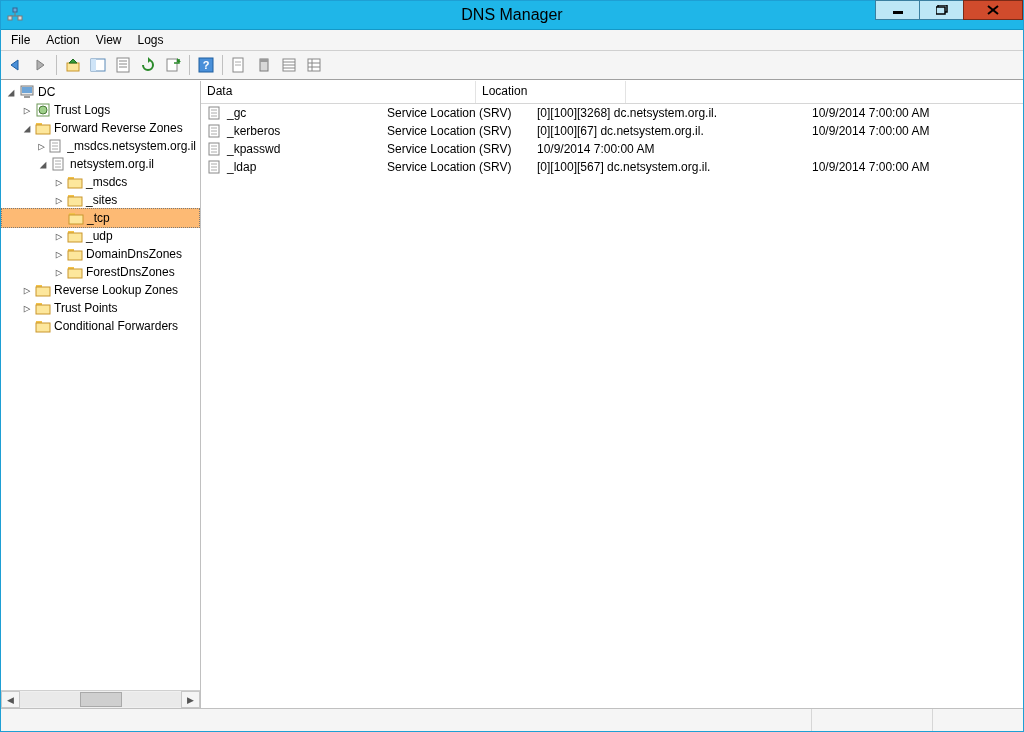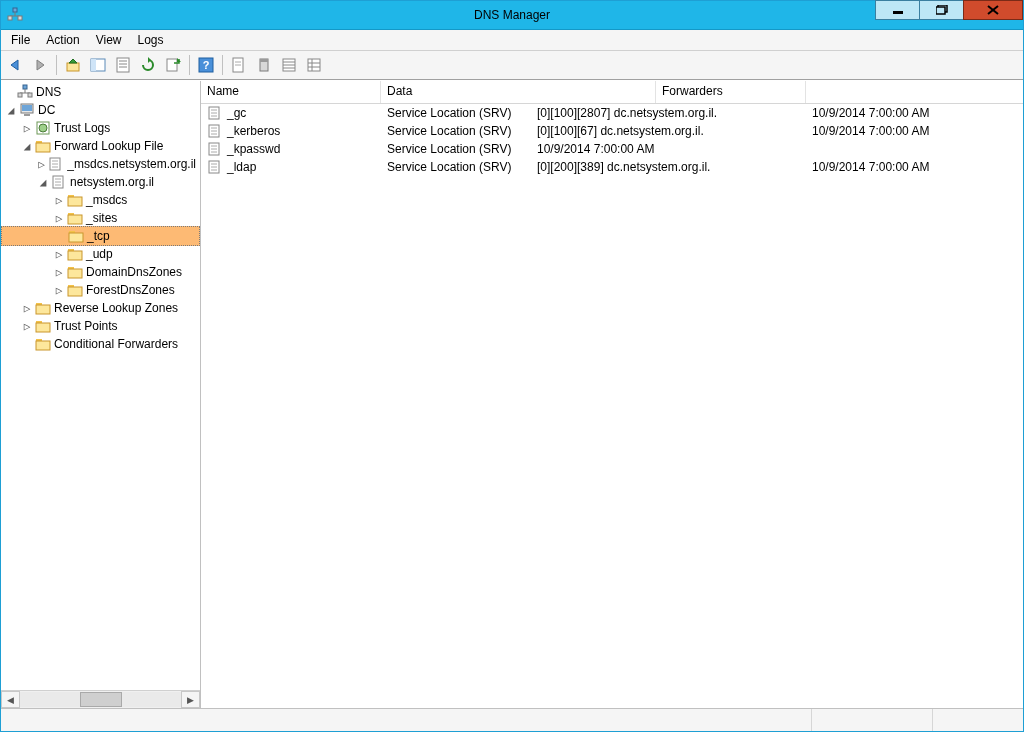--- a/index.html
+++ b/index.html
@@ -1,20 +1,20 @@
 <!DOCTYPE html>
 <html><head>
 <meta charset="utf-8">
 <style>
   html,body{margin:0;padding:0;font-family:"Segoe UI",Tahoma,sans-serif;font-size:12px;color:#000;background:#fff;height:100%;overflow:hidden}
   .window{width:1024px;height:732px;border:1px solid #1e9fd4;box-sizing:border-box;display:flex;flex-direction:column;background:#fff}
   
   .titlebar{height:28px;background:#1fb6e8;display:flex;align-items:center;position:relative;border-bottom:1px solid #1498c7}
   .titlebar .app-icon{width:16px;height:16px;margin-left:6px;display:inline-block}
-  .titlebar .title{position:absolute;left:0;right:0;text-align:center;font-size:12px;color:#000;pointer-events:none}
+  .titlebar .title{position:absolute;left:0;right:0;text-align:center;font-size:16px;color:#000;pointer-events:none}
   .titlebar .controls{margin-left:auto;display:flex;height:100%}
   .titlebar .ctl{width:44px;height:20px;border:1px solid #3a7fa0;margin-top:-1px;display:flex;align-items:center;justify-content:center;background:#bde7f6;box-sizing:border-box}
   .titlebar .ctl.min{border-right:none}
   .titlebar .ctl.max{border-right:none}
   .titlebar .ctl.close{background:#d04b2c;border-color:#7a2a17;width:60px}
   .titlebar .ctl svg{display:block}
   
   .menubar{height:20px;background:#f5f5f5;border-bottom:1px solid #d0d0d0;display:flex;align-items:center;padding:0 2px}
   .menubar .menu-item{padding:16px 8px;cursor:default}
   
@@ -177,33 +177,20 @@
           <line x1="2" y1="10" x2="14" y2="10" stroke="#888"></line>
         </svg>
       </div>
   </div>
 
   <div class="content">
 
     <div class="tree-pane">
       <div class="tree">
 
-        <div class="tree-row" style="padding-left:0px">
-          <span class="exp empty">▷</span>
-          <span class="ticon">
-              <svg width="16" height="16">
-                <rect x="6" y="1" width="4" height="4" fill="#6ea5d8" stroke="#34628f"></rect>
-                <line x1="8" y1="5" x2="8" y2="9" stroke="#7a7a7a"></line>
-                <line x1="3" y1="9" x2="13" y2="9" stroke="#7a7a7a"></line>
-                <rect x="1" y="9" width="4" height="4" fill="#d8d8d8" stroke="#7a7a7a"></rect>
-                <rect x="11" y="9" width="4" height="4" fill="#d8d8d8" stroke="#7a7a7a"></rect>
-              </svg>
-            </span>
-          <span class="tlabel">DNS</span>
-        </div>
 
         <div class="tree-row" style="padding-left:2px">
           <span class="exp">◢</span>
           <span class="ticon">
               <svg width="16" height="16">
                 <rect x="2" y="2" width="12" height="9" fill="#e8e8e8" stroke="#7a7a7a"></rect>
                 <rect x="3" y="3" width="10" height="6" fill="#6ea5d8"></rect>
                 <rect x="5" y="12" width="6" height="2" fill="#9a9a9a"></rect>
               </svg>
             </span>
@@ -222,21 +209,21 @@
         </div>
 
         <div class="tree-row" style="padding-left:18px">
           <span class="exp">◢</span>
           <span class="ticon">
               <svg class="folder-svg" width="16" height="16">
                 <rect class="tab" x="1" y="3" width="6" height="3"></rect>
                 <rect class="body" x="1" y="5" width="14" height="9"></rect>
               </svg>
             </span>
-          <span class="tlabel">Forward Lookup File</span>
+          <span class="tlabel">Forward Reverse Zones</span>
         </div>
 
         <div class="tree-row" style="padding-left:34px">
           <span class="exp">▷</span>
           <span class="ticon">
               <svg width="16" height="16">
                 <rect x="2" y="2" width="10" height="12" fill="#fff" stroke="#888"></rect>
                 <line x1="4" y1="5" x2="10" y2="5" stroke="#aaa"></line>
                 <line x1="4" y1="8" x2="10" y2="8" stroke="#aaa"></line>
                 <line x1="4" y1="11" x2="10" y2="11" stroke="#aaa"></line>
@@ -362,39 +349,38 @@
         <div class="arrow">◀</div>
         <div class="track">
             <div class="thumb"></div>
           </div>
         <div class="arrow">▶</div>
       </div>
     </div>
 
     <div class="list-pane">
       <div class="list-header">
-        <div class="col" style="width:180px">Name</div>
         <div class="col" style="width:275px">Data</div>
-        <div class="col" style="width:150px">Forwarders</div>
+        <div class="col" style="width:150px">Location</div>
       </div>
       <div class="list-body" id="list-body">
           <div class="list-row">
             <div class="cell" style="width:180px">
               <span class="record-icon">
                 <svg width="16" height="16">
                   <rect x="2" y="2" width="10" height="12" fill="#fff" stroke="#888"></rect>
                   <line x1="4" y1="5" x2="10" y2="5" stroke="#aaa"></line>
                   <line x1="4" y1="8" x2="10" y2="8" stroke="#aaa"></line>
                   <line x1="4" y1="11" x2="10" y2="11" stroke="#aaa"></line>
                 </svg>
               </span>
               <span>_gc</span>
             </div>
             <div class="cell" style="width:150px">Service Location (SRV)</div>
-            <div class="cell" style="width:275px">[0][100][2807] dc.netsystem.org.il.</div>
+            <div class="cell" style="width:275px">[0][100][3268] dc.netsystem.org.il.</div>
             <div class="cell" style="width:150px">10/9/2014 7:00:00 AM</div>
           </div>
           <div class="list-row">
             <div class="cell" style="width:180px">
               <span class="record-icon">
                 <svg width="16" height="16">
                   <rect x="2" y="2" width="10" height="12" fill="#fff" stroke="#888"></rect>
                   <line x1="4" y1="5" x2="10" y2="5" stroke="#aaa"></line>
                   <line x1="4" y1="8" x2="10" y2="8" stroke="#aaa"></line>
                   <line x1="4" y1="11" x2="10" y2="11" stroke="#aaa"></line>
@@ -427,21 +413,21 @@
                 <svg width="16" height="16">
                   <rect x="2" y="2" width="10" height="12" fill="#fff" stroke="#888"></rect>
                   <line x1="4" y1="5" x2="10" y2="5" stroke="#aaa"></line>
                   <line x1="4" y1="8" x2="10" y2="8" stroke="#aaa"></line>
                   <line x1="4" y1="11" x2="10" y2="11" stroke="#aaa"></line>
                 </svg>
               </span>
               <span>_ldap</span>
             </div>
             <div class="cell" style="width:150px">Service Location (SRV)</div>
-            <div class="cell" style="width:275px">[0][200][389] dc.netsystem.org.il.</div>
+            <div class="cell" style="width:275px">[0][100][567] dc.netsystem.org.il.</div>
             <div class="cell" style="width:150px">10/9/2014 7:00:00 AM</div>
           </div>
         </div>
     </div>
 
   </div>
 
   <div class="statusbar">
     <div class="pane" style="flex:1"></div>
     <div class="pane" style="width:120px"></div>

